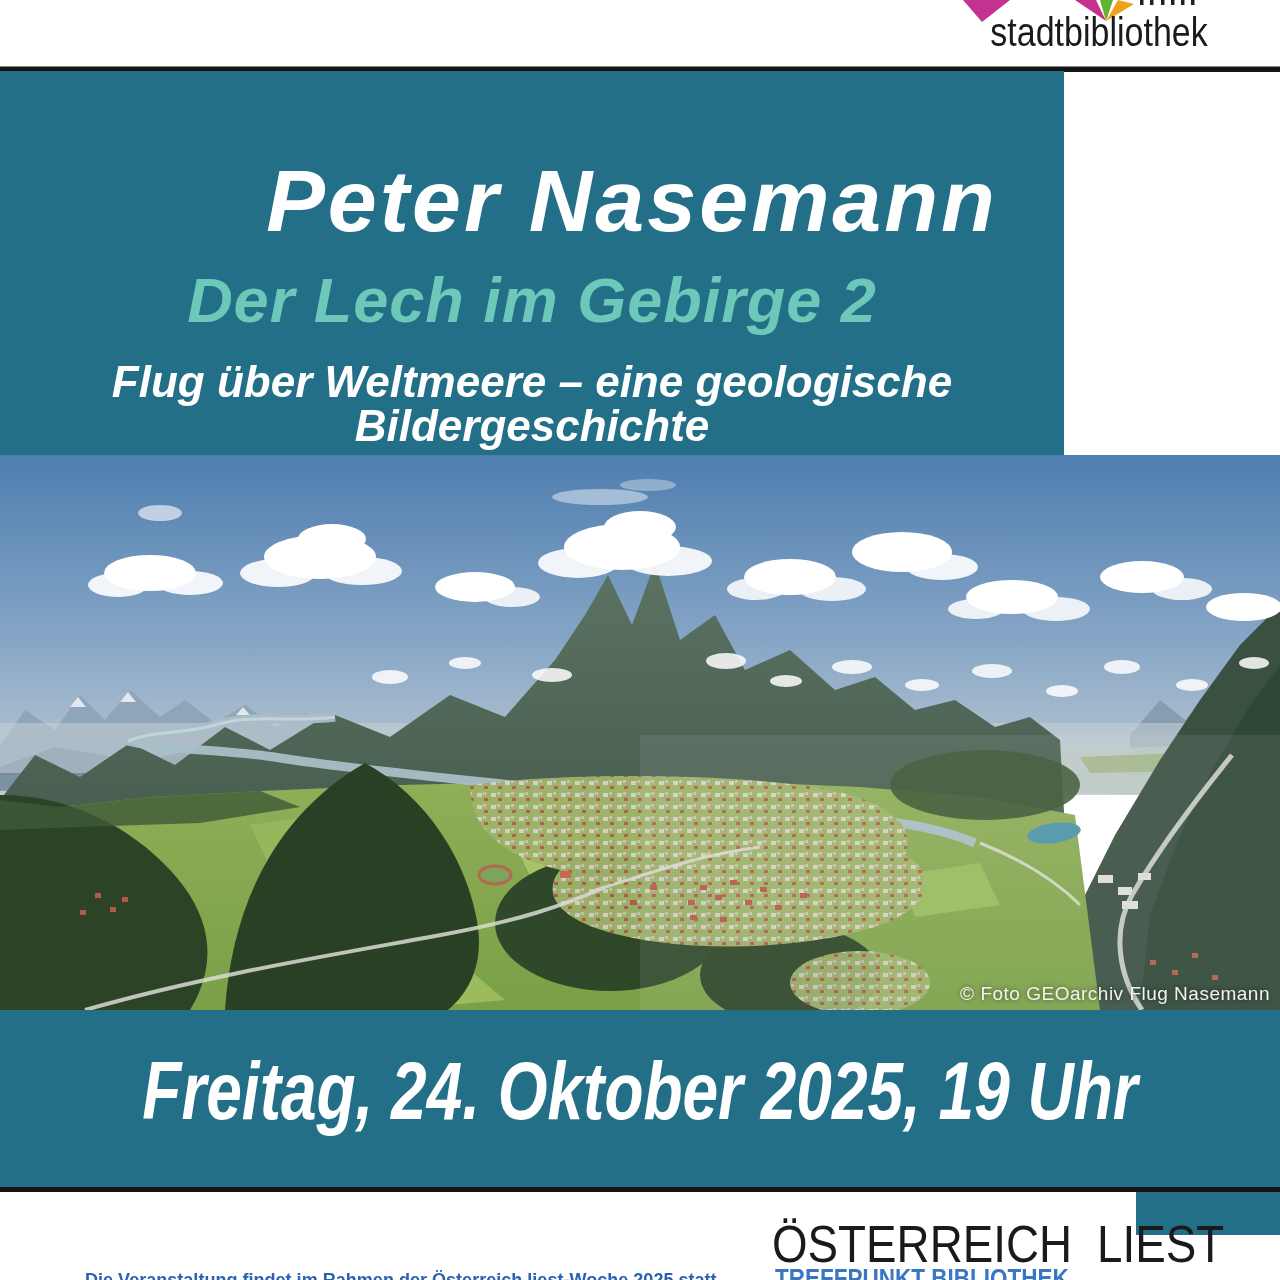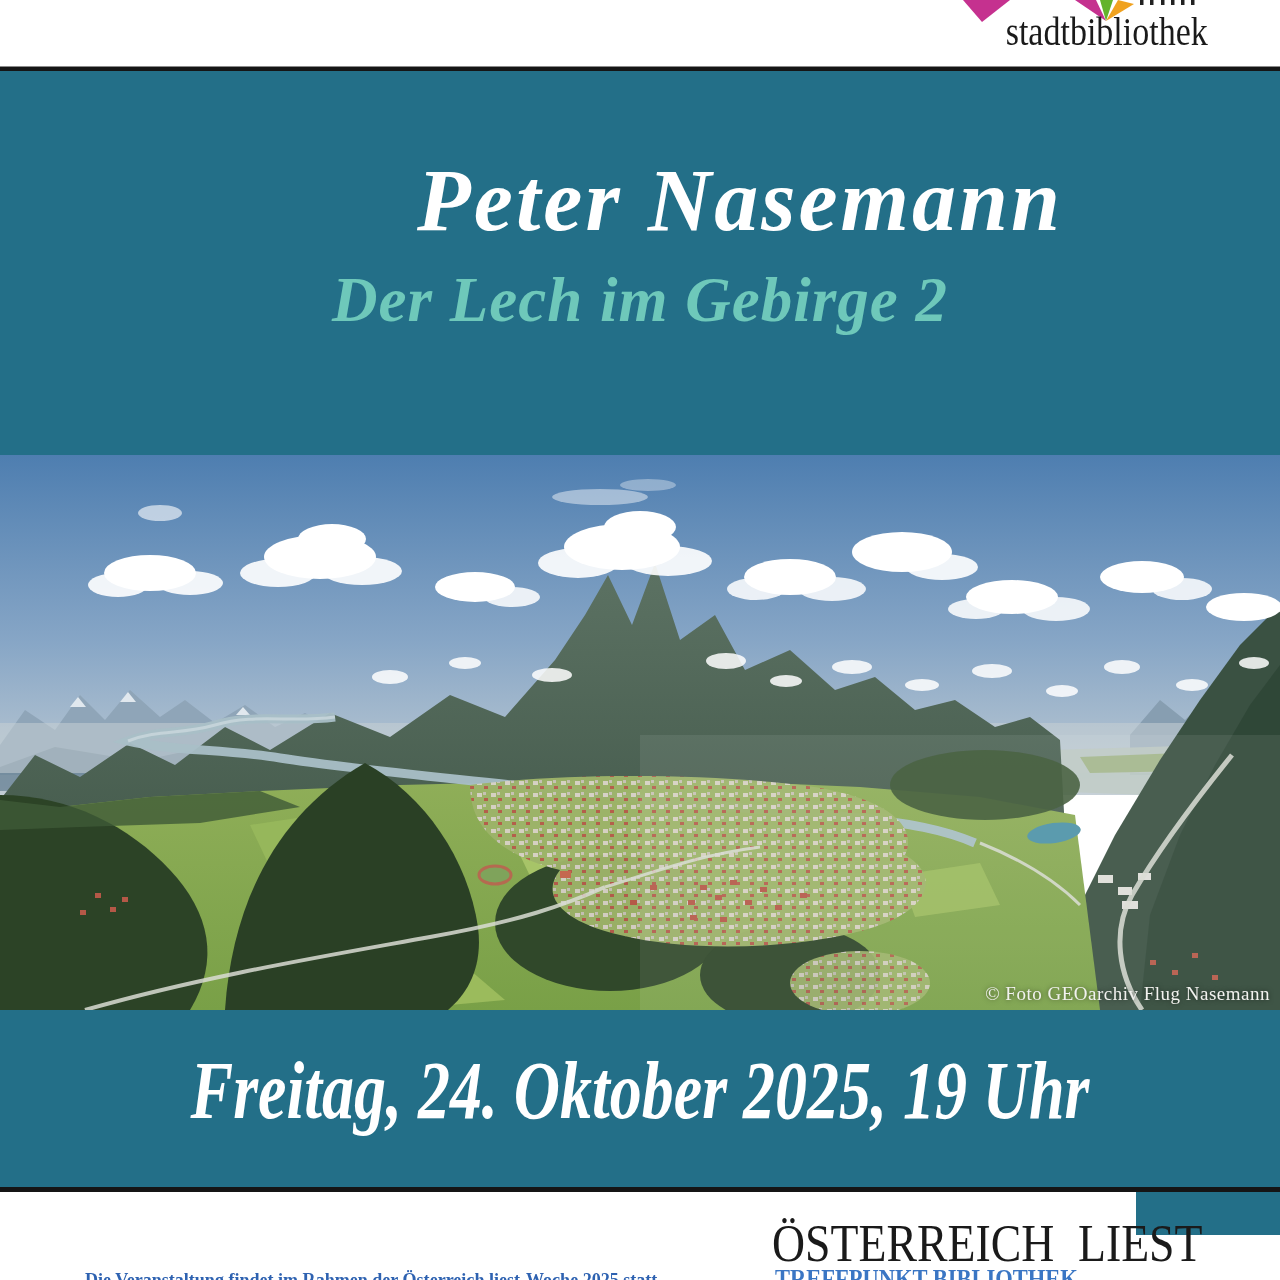--- a/index.html
+++ b/index.html
@@ -1,31 +1,31 @@
 <!DOCTYPE html>
 <html><head>
 <meta charset="utf-8">
 <style>
   html,body{margin:0;padding:0;background:#ffffff;}
   body{width:1280px;height:1280px;overflow:hidden;font-family:"Liberation Sans",sans-serif;}
-  .poster{position:relative;width:1280px;height:1280px;background:#ffffff;overflow:hidden;font-family:Liberation Serif, serif;}
+  .poster{position:relative;width:1280px;height:1280px;background:#ffffff;overflow:hidden;}
 
   
   .logo-band{position:absolute;top:0;left:0;width:1280px;height:66px;background:#ffffff;}
   .logo{position:absolute;top:0;right:72px;width:260px;height:62px;}
   .logo-mark{position:absolute;top:0;left:0;width:260px;height:24px;}
   .logo-text{position:absolute;right:0;top:12px;font-size:40px;color:#1a1a1a;line-height:1;
              transform:scaleX(.85);transform-origin:right top;letter-spacing:0;}
 
   .rule{position:absolute;left:0;width:1280px;background:#151515;}
   .rule-top{top:66px;height:5px;border-top:1px solid #8a8a8a;}
   .rule-bottom{top:1187px;height:5px;}
 
   
-  .title-band{position:absolute;top:71px;left:0;width:1280px;height:384px;background:#236F88;
+  .title-band{position:absolute;top:71px;left:0;width:1064px;height:384px;background:#236F88;
               text-align:center;font-style:italic;color:#ffffff;}
   .speaker{margin:0;padding-top:86px;font-size:88px;line-height:1;letter-spacing:3px;
            transform:translateX(100px);}
   .event-title{margin:0;padding-top:24px;font-size:63px;line-height:1;color:#6EC8BA;letter-spacing:1px;}
   .subtitle{margin:0;padding-top:28px;font-size:44px;line-height:1;}
 
   
   .photo{position:absolute;top:455px;left:0;width:1280px;height:555px;overflow:hidden;}
   .photo svg{display:block;}
   .credit{position:absolute;right:10px;bottom:5px;font-size:19px;color:#f2f2ef;
@@ -69,20 +69,21 @@
       </svg>
       <div class="logo-text">stadtbibliothek</div>
     </div>
   </header>
 
   <div class="rule rule-top"></div>
 
   <section class="title-band">
     <h2 class="speaker">Peter Nasemann</h2>
     <h1 class="event-title">Der Lech im Gebirge 2</h1>
+    <h3 class="subtitle">Flug über Weltmeere – eine geologische Bildergeschichte</h3>
   </section>
 
   <figure class="photo" style="margin:0;">
     <svg viewBox="0 0 1280 555" width="1280" height="555" preserveAspectRatio="none">
       <defs>
         <linearGradient id="sky" x1="0" y1="0" x2="0" y2="1">
           <stop offset="0" stop-color="#4E7EB0"></stop>
           <stop offset="0.55" stop-color="#87A6C6"></stop>
           <stop offset="1" stop-color="#C2CDD4"></stop>
         </linearGradient>

